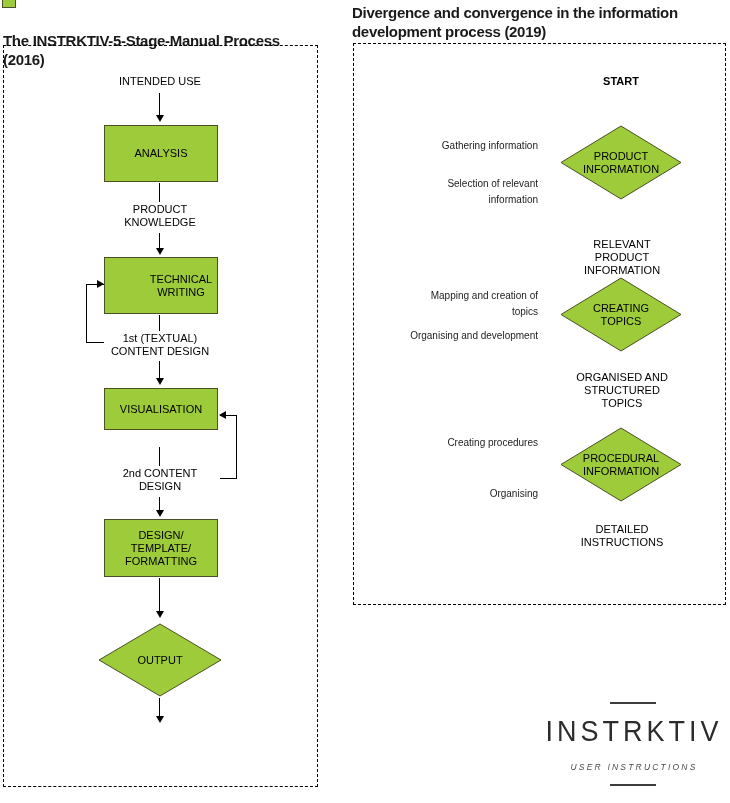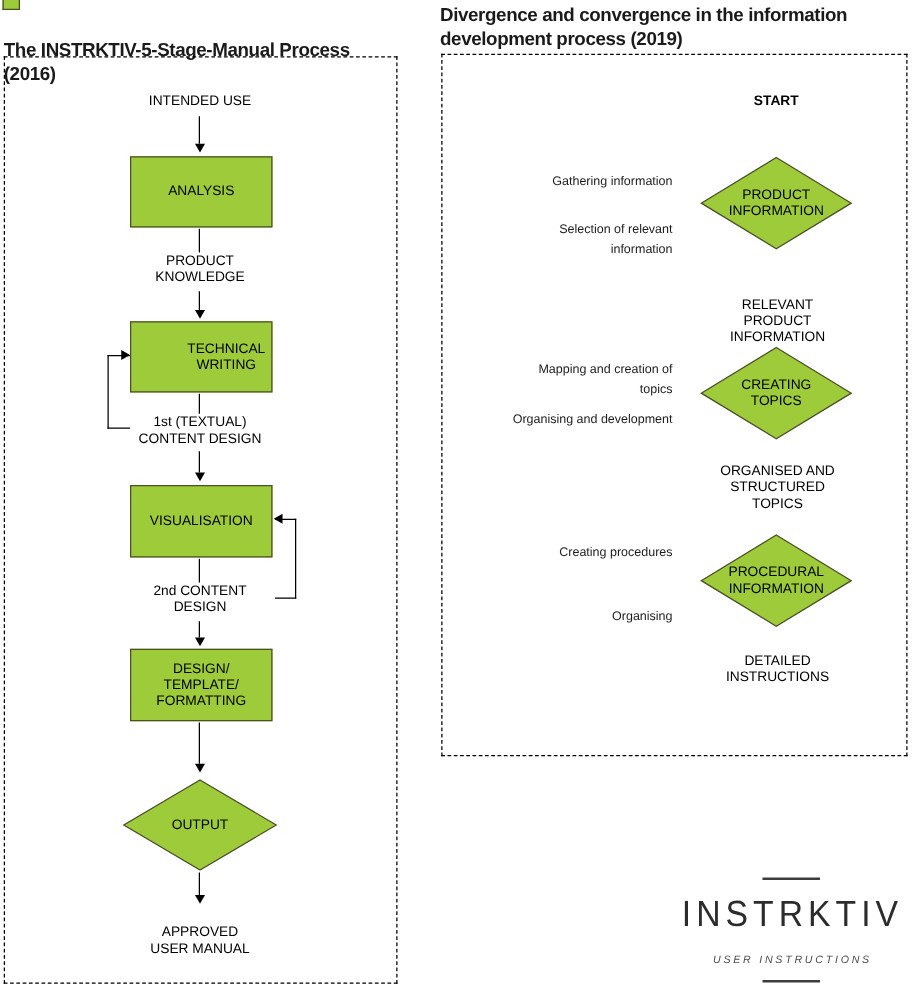--- a/index.html
+++ b/index.html
@@ -68,21 +68,21 @@
 
   <div class="loop-left" style="left:86px; top:284px; width:18px; height:59px;"></div>
   <div class="tri-right" style="left:97px; top:280px;"></div>
 
   <div class="vline" style="left:159px; top:315px; height:16px;"></div>
   <div class="caps" style="left:85px; top:332px; width:150px;">1st (TEXTUAL)
 CONTENT DESIGN</div>
   <div class="vline" style="left:159px; top:361px; height:17px;"></div>
   <div class="tri-down" style="left:156px; top:378px;"></div>
 
-  <div class="gbox" style="left:104px; top:388px; width:114px; height:58px;align-items:center;">
+  <div class="gbox" style="left:104px; top:388px; width:114px; height:42px;align-items:center;">
     <span>VISUALISATION</span>
   </div>
 
   <div class="loop-right" style="left:220px; top:415px; width:17px; height:64px;"></div>
   <div class="tri-left" style="left:219px; top:411px;"></div>
 
   <div class="vline" style="left:159px; top:447px; height:19px;"></div>
   <div class="caps" style="left:85px; top:467px; width:150px;">2nd CONTENT
 DESIGN</div>
   <div class="vline" style="left:159px; top:497px; height:13px;"></div>
@@ -99,22 +99,20 @@
 
   <div class="diamond" style="left:98px; top:623px; width:124px; height:74px;">
     <svg width="124" height="74" viewBox="0 0 124 74">
         <polygon points="62,1 123,37 62,73 1,37"></polygon>
       </svg>
     <div class="dlabel">OUTPUT</div>
   </div>
 
   <div class="vline" style="left:159px; top:698px; height:18px;"></div>
   <div class="tri-down" style="left:156px; top:716px;"></div>
-  <div class="caps" style="left:85px; top:740px; width:150px;">APPROVED
-USER MANUAL</div>
 
   <div class="title" style="left:352px; top:3px; width:360px;">Divergence and convergence in the information
 development process (2019)</div>
   <div class="frame" style="left:353px; top:43px; width:373px; height:562px;"></div>
 
   <div class="start" style="left:560px; top:75px; width:122px;">START</div>
 
   <div class="lcase" style="left:370px; top:138px; width:168px;">Gathering information</div>
   <div class="lcase" style="left:370px; top:176px; width:168px;">Selection of relevant
 information</div>

